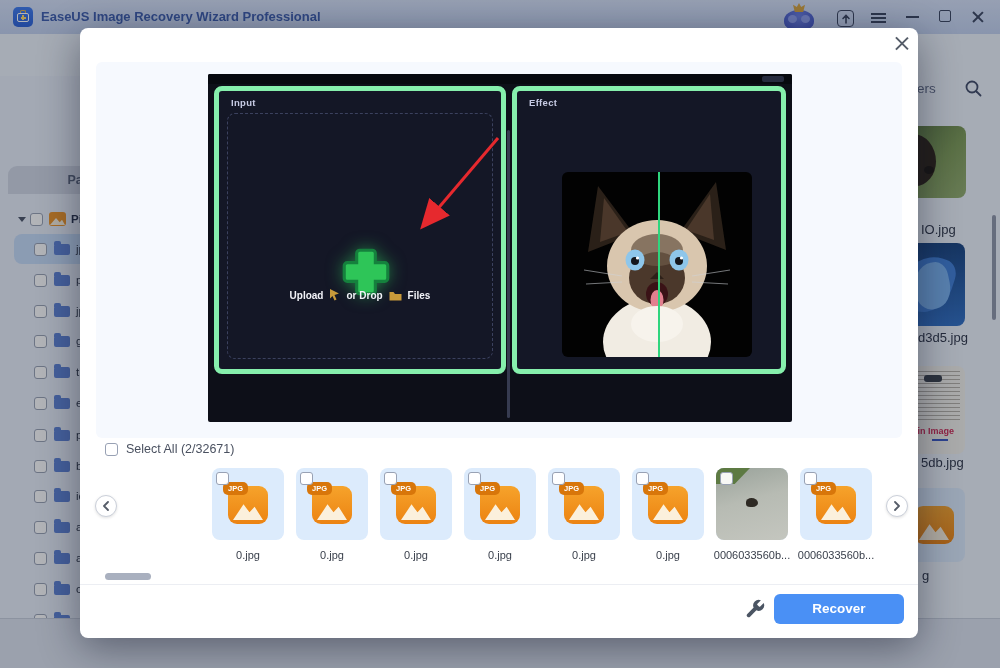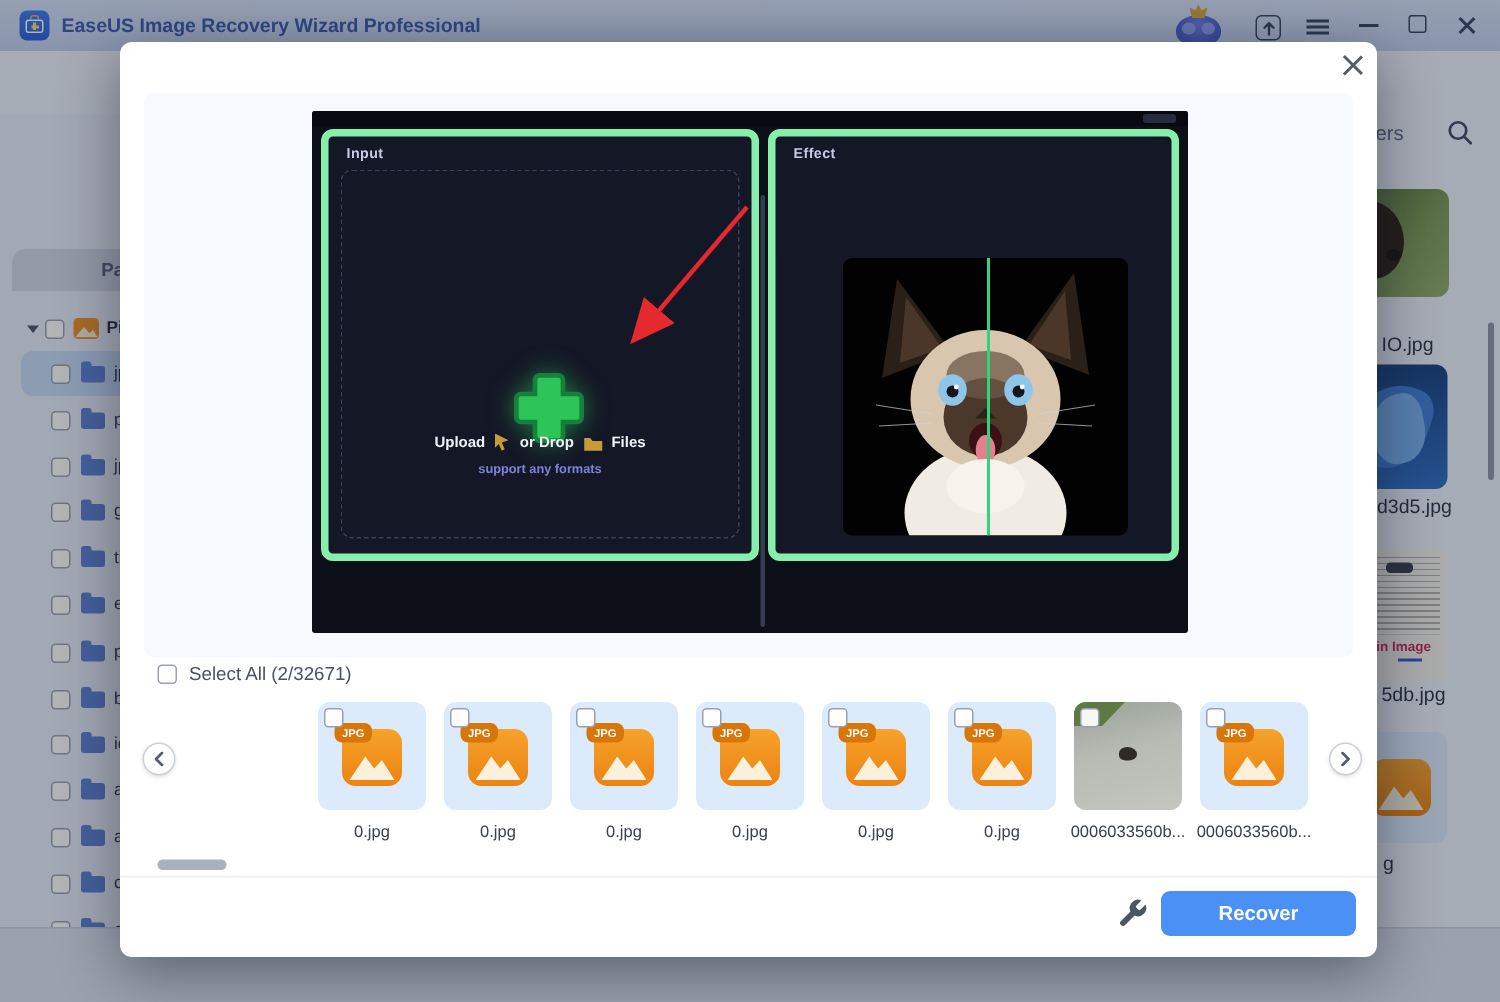--- a/index.html
+++ b/index.html
@@ -343,21 +343,20 @@
             <span>Upload</span>
             <svg width="11" height="12" viewBox="0 0 11 12">
                 <polygon points="1,0 10,4.5 5.5,6 7.5,10.5 5.5,11.5 3.5,7 1,9.5" fill="#c89a3a"></polygon>
               </svg>
             <span>or Drop</span>
             <svg width="13" height="11" viewBox="0 0 13 11">
                 <path d="M0.5 2h4l1.5 2h6.5v6.5h-12z" fill="#c89a3a"></path>
               </svg>
             <span>Files</span>
           </div>
-          <div class="support-row">support any formats</div>
         </div>
 
         <div class="mid-strip"></div>
 
         <div class="panel p-effect">
           <div class="panel-h">Effect</div>
           <div class="catbox">
             <svg width="190" height="185" viewBox="0 0 190 185">
               <polygon points="36,14 72,62 26,80" fill="#2a2018"></polygon>
               <polygon points="154,10 118,60 164,78" fill="#2a2018"></polygon>

